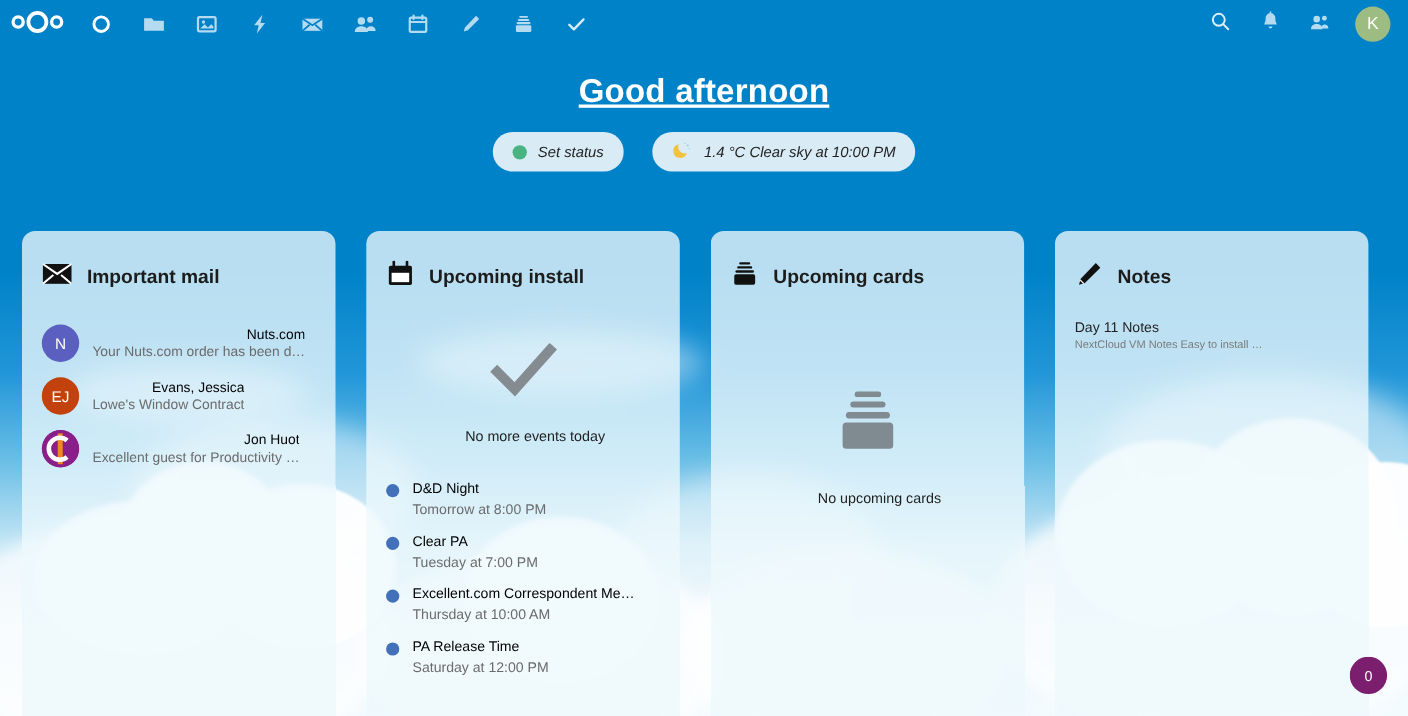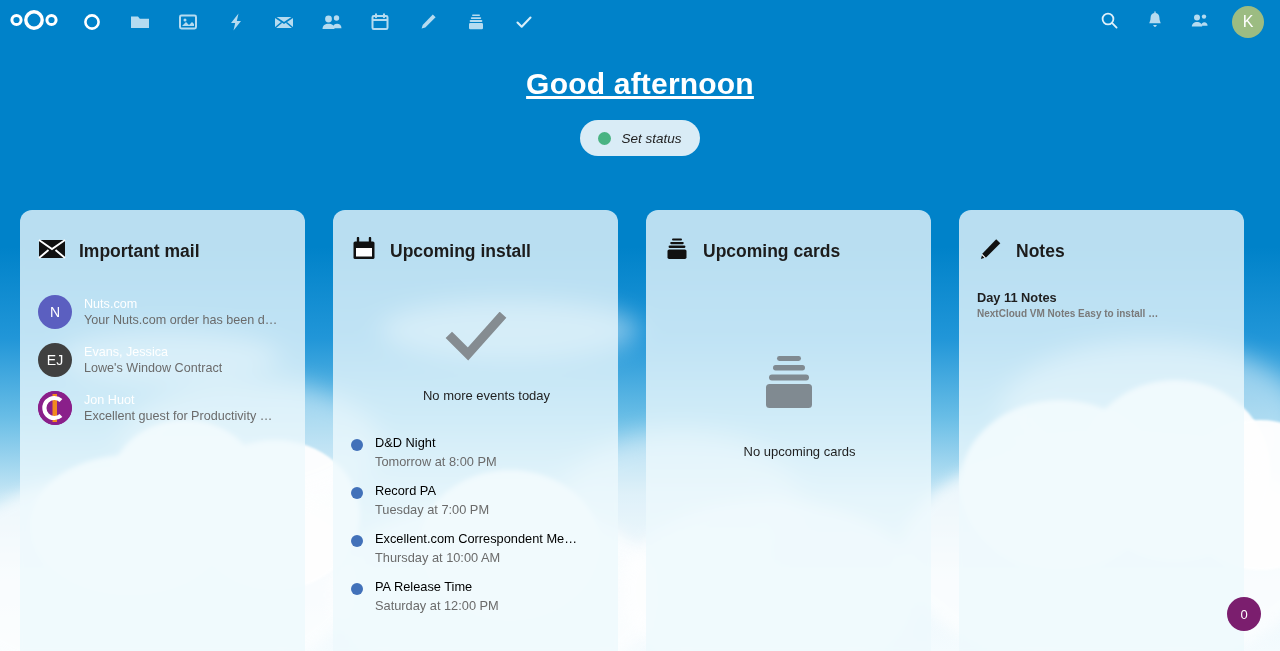--- a/index.html
+++ b/index.html
@@ -160,24 +160,25 @@
     flex: 0 0 34px;
     display: flex; align-items: center; justify-content: center;
     color: #ffffff;
     font-size: 14px;
     overflow: hidden;
     position: relative;
   }
   .mail-text { min-width: 0; }
   .mail-from {
     font-size: 12.6px;
-    color: #ffffff;
+    color: #000000;
     white-space: nowrap;
     overflow: hidden;
     text-overflow: ellipsis;
+    text-align: right;
   }
   .mail-subject {
     font-size: 12.6px;
     color: #6b6b6b;
     white-space: nowrap;
     overflow: hidden;
     text-overflow: ellipsis;
     margin-top: 2px;
   }
 
@@ -219,21 +220,21 @@
     text-overflow: ellipsis;
     max-width: 222px;
   }
   .event-time {
     font-size: 12.8px;
     color: #6b6b6b;
     margin-top: 4px;
   }
 
   
-  .note-item { cursor: pointer; font-weight: bold; }
+  .note-item { cursor: pointer; }
   .note-title { font-size: 12.8px; color: #1f1f1f; }
   .note-excerpt {
     font-size: 10px;
     color: #7a7a7a;
     margin-top: 3px;
     white-space: nowrap;
     overflow: hidden;
   }
 
   
@@ -419,20 +420,31 @@
 <div id="greeting-area">
   <div id="greeting-title">Good afternoon</div>
 
   <div id="pill-row">
 
     <div class="pill">
       <span class="status-dot"></span>
       <span class="label">Set status</span>
     </div>
 
+    <div class="pill">
+      <span>
+        <svg width="19" height="19" viewBox="0 0 19 19">
+          <path d="M13.4 12.2A6 6 0 016.1 4.1a6.3 6.3 0 107.3 8.1z" fill="#f2c23e"></path>
+          <circle cx="14.2" cy="5.2" r=".8" fill="#8fc7e8"></circle>
+          <circle cx="11.6" cy="3.4" r=".55" fill="#8fc7e8"></circle>
+          <circle cx="15.4" cy="8.1" r=".5" fill="#8fc7e8"></circle>
+        </svg>
+      </span>
+      <span class="label">1.4 °C Clear sky at 10:00 PM</span>
+    </div>
 
   </div>
 </div>
 
 <div id="panels">
 
   <div class="panel">
     <div class="panel-header">
       <span>
         <svg width="28" height="22" viewBox="0 0 28 22">
@@ -449,21 +461,21 @@
         <span class="mail-avatar" style="background:#5b5fc0">
           <span>N</span>
         </span>
         <span class="mail-text">
           <span class="mail-from" style="display:block">Nuts.com</span>
           <span class="mail-subject" style="display:block">Your Nuts.com order has been d…</span>
         </span>
       </div>
 
       <div class="mail-item">
-        <span class="mail-avatar" style="background:#404040">
+        <span class="mail-avatar" style="background:#c2410c">
           <span>EJ</span>
         </span>
         <span class="mail-text">
           <span class="mail-from" style="display:block">Evans, Jessica</span>
           <span class="mail-subject" style="display:block">Lowe's Window Contract</span>
         </span>
       </div>
 
       <div class="mail-item">
         <span class="mail-avatar" style="background:#8a1f8a">
@@ -510,21 +522,21 @@
           <span class="event-dot"></span>
           <span>
             <span class="event-title" style="display:block">D&amp;D Night</span>
             <span class="event-time" style="display:block">Tomorrow at 8:00 PM</span>
           </span>
         </div>
 
         <div class="event-item">
           <span class="event-dot"></span>
           <span>
-            <span class="event-title" style="display:block">Record PA</span>
+            <span class="event-title" style="display:block">Clear PA</span>
             <span class="event-time" style="display:block">Tuesday at 7:00 PM</span>
           </span>
         </div>
 
         <div class="event-item">
           <span class="event-dot"></span>
           <span>
             <span class="event-title" style="display:block">Excellent.com Correspondent Me…</span>
             <span class="event-time" style="display:block">Thursday at 10:00 AM</span>
           </span>

